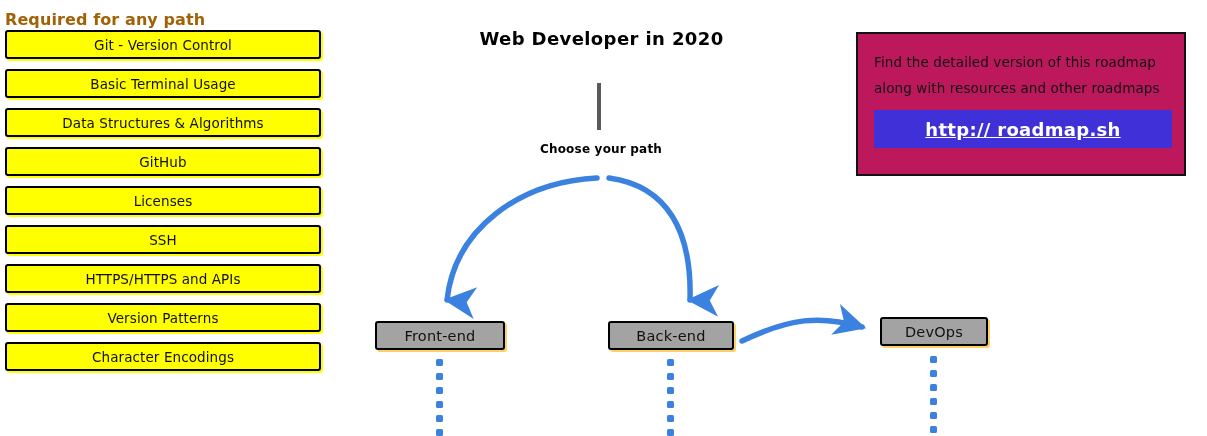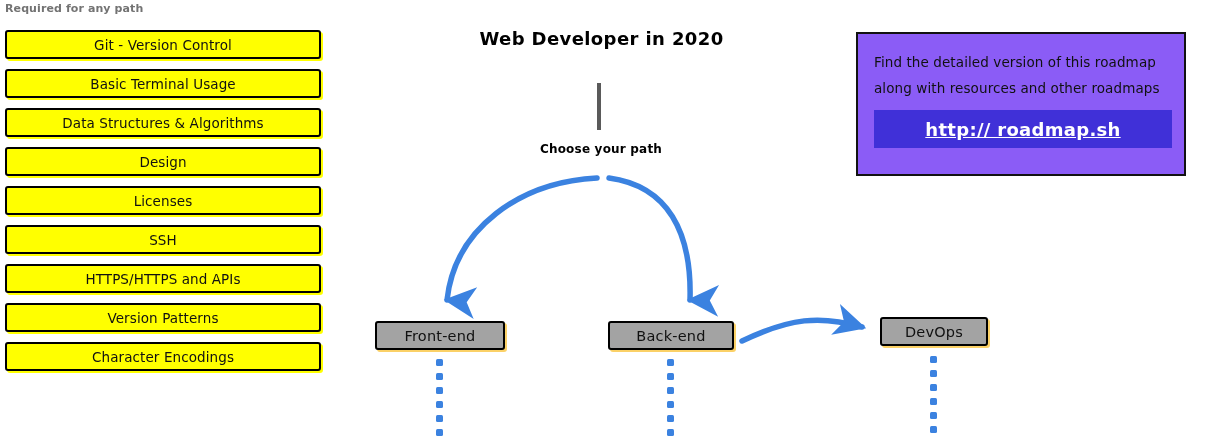--- a/index.html
+++ b/index.html
@@ -20,24 +20,24 @@
   #required-section {
     position: absolute;
     left: 0px;
     top: 0px;
     width: 300px;
     height: 436px;
   }
   #required-heading {
     position: absolute;
     left: 5px;
-    top: 2px;
-    font-size: 11px;
-    font-weight: bold;
-    color: #737373;
+    top: 10px;
+    font-size: 16px;
+    font-weight: bold;
+    color: #a16207;
     letter-spacing: 0.1px;
     white-space: nowrap;
   }
   #required-list {
     position: absolute;
     left: 5px;
     top: 30px;
     width: 283px;
   }
   .req-item {
@@ -144,21 +144,21 @@
 
   
   #info-box {
     position: absolute;
     left: 856px;
     top: 32px;
     width: 330px;
     height: 144px;
     box-sizing: border-box;
     border: 2.5px solid #121212;
-    background: #8b5cf6;
+    background: #be185d;
   }
   .info-line {
     position: absolute;
     left: 16px;
     width: 300px;
     font-size: 13.5px;
     color: #111111;
     letter-spacing: 0.1px;
     white-space: nowrap;
   }
@@ -191,21 +191,21 @@
     <div class="req-item">
       <span>Git - Version Control</span>
     </div>
     <div class="req-item">
       <span>Basic Terminal Usage</span>
     </div>
     <div class="req-item">
       <span>Data Structures &amp; Algorithms</span>
     </div>
     <div class="req-item">
-      <span>Design</span>
+      <span>GitHub</span>
     </div>
     <div class="req-item">
       <span>Licenses</span>
     </div>
     <div class="req-item">
       <span>SSH</span>
     </div>
     <div class="req-item">
       <span>HTTPS/HTTPS and APIs</span>
     </div>

